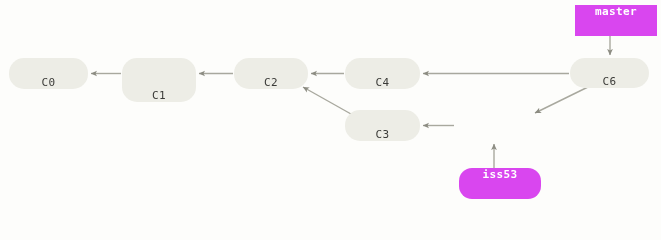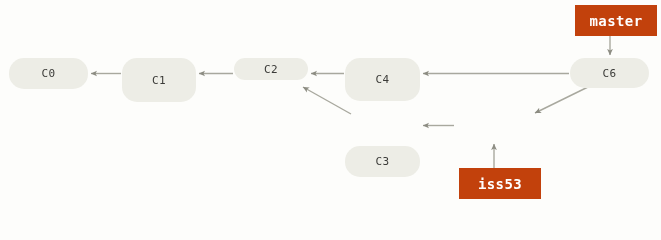--- a/index.html
+++ b/index.html
@@ -24,36 +24,35 @@
     top: 0;
     width: 661px;
     height: 205px;
   }
   .commit-node {
     position: absolute;
     box-sizing: border-box;
     background: #edede6;
     border-radius: 15px;
     display: flex;
-    align-items: center;
+    align-items: flex-end;
     justify-content: center;
     color: #3b3b38;
     font-size: 11px;
     letter-spacing: 0.3px;
     z-index: 2;
   }
   .branch-label {
     position: absolute;
     box-sizing: border-box;
-    background: #c2410c;
+    background: #d946ef;
     display: flex;
-    align-items: center;
     justify-content: center;
     color: #ffffff;
-    font-size: 14px;
+    font-size: 11px;
     font-weight: bold;
     letter-spacing: 0.4px;
     z-index: 3;
   }
 </style>
 </head>
 <body>
 
 <div id="diagram">
 
@@ -100,33 +99,33 @@
       <line x1="494" y1="168" x2="494" y2="144" stroke="#a8a89e" stroke-width="1.4" marker-end="url(#arrowhead)"></line>
     </g>
   </svg>
 
   <div class="commit-node" style="left:9px; top:58px; width:79px; height:31px;">
     <span>C0</span>
   </div>
   <div class="commit-node" style="left:122px; top:58px; width:74px; height:44px;">
     <span>C1</span>
   </div>
-  <div class="commit-node" style="left:234px; top:58px; width:74px; height:22px;">
+  <div class="commit-node" style="left:234px; top:58px; width:74px; height:31px;">
     <span>C2</span>
   </div>
-  <div class="commit-node" style="left:345px; top:58px; width:75px; height:43px;">
+  <div class="commit-node" style="left:345px; top:58px; width:75px; height:31px;">
     <span>C4</span>
   </div>
   <div class="commit-node" style="left:570px; top:58px; width:79px; height:30px;">
     <span>C6</span>
   </div>
-  <div class="commit-node" style="left:345px; top:110px; width:75px; height:31px;margin-top:36px;">
+  <div class="commit-node" style="left:345px; top:110px; width:75px; height:31px;">
     <span>C3</span>
   </div>
 
   <div class="branch-label" style="left:575px; top:5px; width:82px; height:31px;">
     <span>master</span>
   </div>
-  <div class="branch-label" style="left:459px; top:168px; width:82px; height:31px;">
+  <div class="branch-label" style="left:459px; top:168px; width:82px; height:31px;border-radius:13px;">
     <span>iss53</span>
   </div>
 
 </div>
 
 </body></html>

